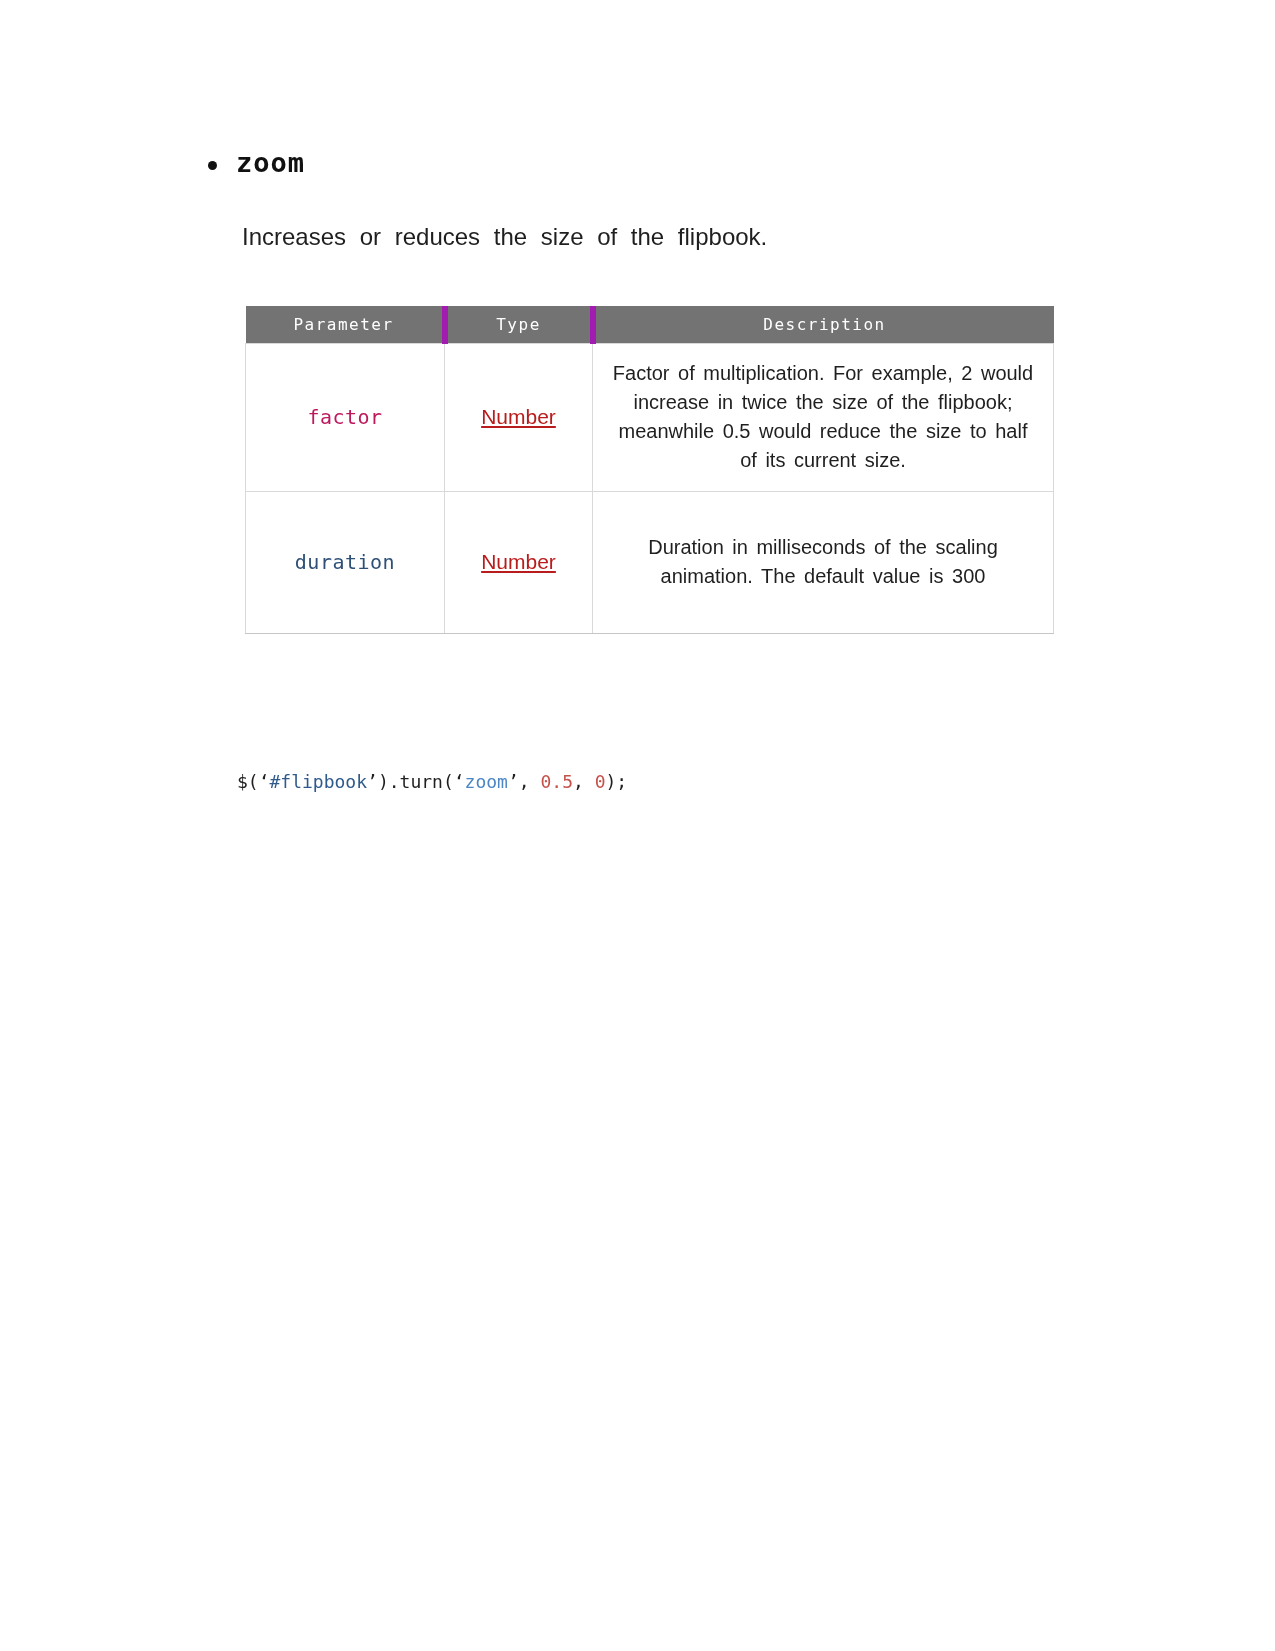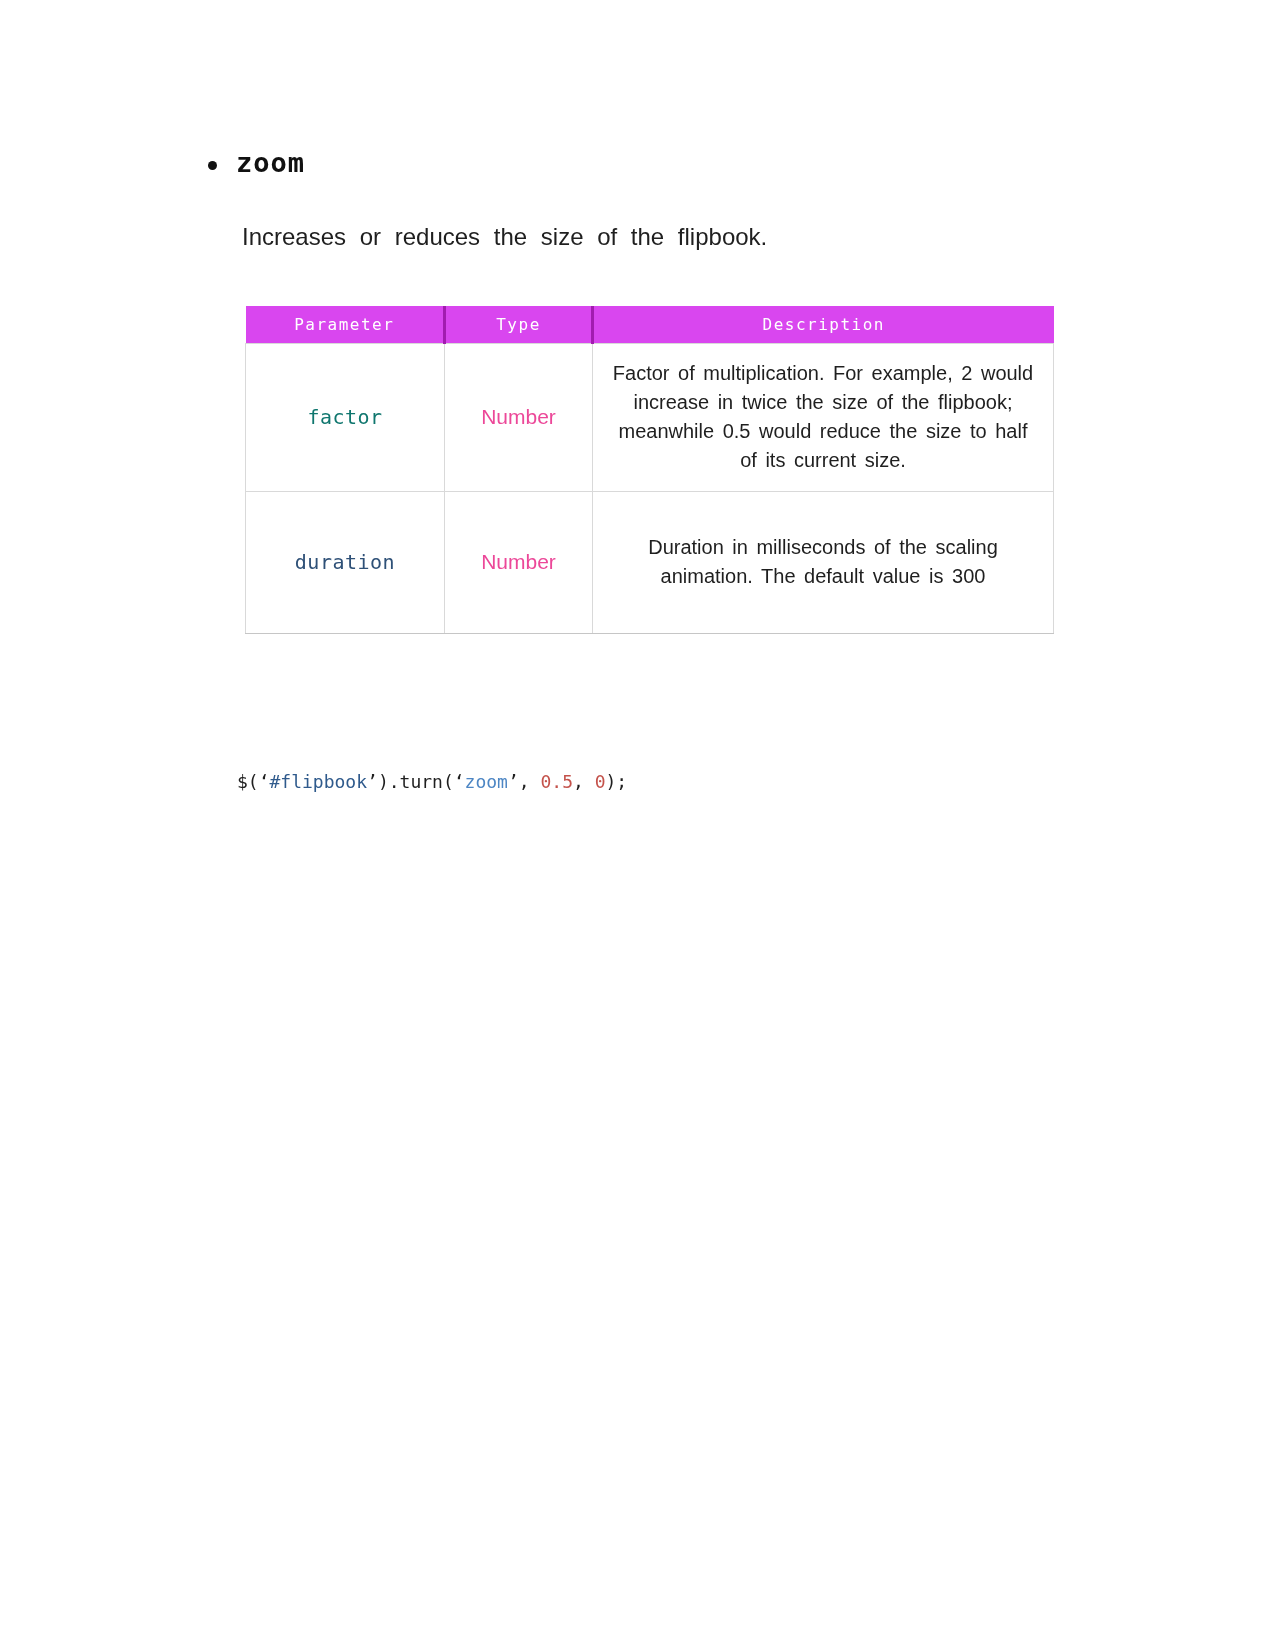--- a/index.html
+++ b/index.html
@@ -52,49 +52,49 @@
     left: 245px; top: 306px;
     width: 808px;
     border-collapse: collapse;
     table-layout: fixed;
   }
   .params-table col.c-param { width: 199px; }
   .params-table col.c-type  { width: 148px; }
   .params-table col.c-desc  { width: 461px; }
 
   .params-table thead th {
-    background: #d946ef;
+    background: #737373;
     color: #ffffff;
     font-family: "DejaVu Sans Mono", monospace;
     font-weight: normal;
     font-size: 16px;
     letter-spacing: 1.5px;
     height: 37px;
     text-align: center;
     vertical-align: middle;
     border: none;
   }
-  .params-table thead th + th { border-left: 3px solid #a21caf; }
+  .params-table thead th + th { border-left: 6px solid #a21caf; }
 
   .params-table tbody td {
     border: 1px solid #d9d9d9;
     text-align: center;
     vertical-align: middle;
     background: #ffffff;
   }
   .params-table tbody tr.row-factor td   { height: 148px; }
   .params-table tbody tr.row-duration td { height: 142px; }
   .params-table tbody tr:last-child td { border-bottom: 1px solid #c6c6c6; }
 
   .cell-param {
     font-family: "DejaVu Sans Mono", monospace;
     font-size: 20px;
     letter-spacing: 0.5px;
   }
-  .cell-type { font-size: 21px; color: #ec4899; }
+  .cell-type { font-size: 21px; color: #b91c1c; text-decoration: underline; }
   .cell-desc {
     font-size: 20px;
     line-height: 29px;
     word-spacing: 3px;
     color: #1f1f1f;
     padding: 2px 14px;
   }
 
   
   .code-line {
@@ -124,21 +124,21 @@
     </colgroup>
     <thead>
       <tr>
         <th>Parameter</th>
         <th>Type</th>
         <th>Description</th>
       </tr>
     </thead>
     <tbody>
       <tr class="row-factor">
-        <td class="cell-param" style="color: #0f766e;">factor</td>
+        <td class="cell-param" style="color: #be185d;">factor</td>
         <td class="cell-type">Number</td>
         <td class="cell-desc">Factor of multiplication. For example, 2 would increase in twice the size of the flipbook; meanwhile 0.5 would reduce the size to half of its current size.</td>
       </tr>
       <tr class="row-duration">
         <td class="cell-param" style="color: rgb(46, 80, 119); text-align: center;">duration</td>
         <td class="cell-type">Number</td>
         <td class="cell-desc">Duration in milliseconds of the scaling animation. The default value is 300</td>
       </tr>
     </tbody>
   </table>

